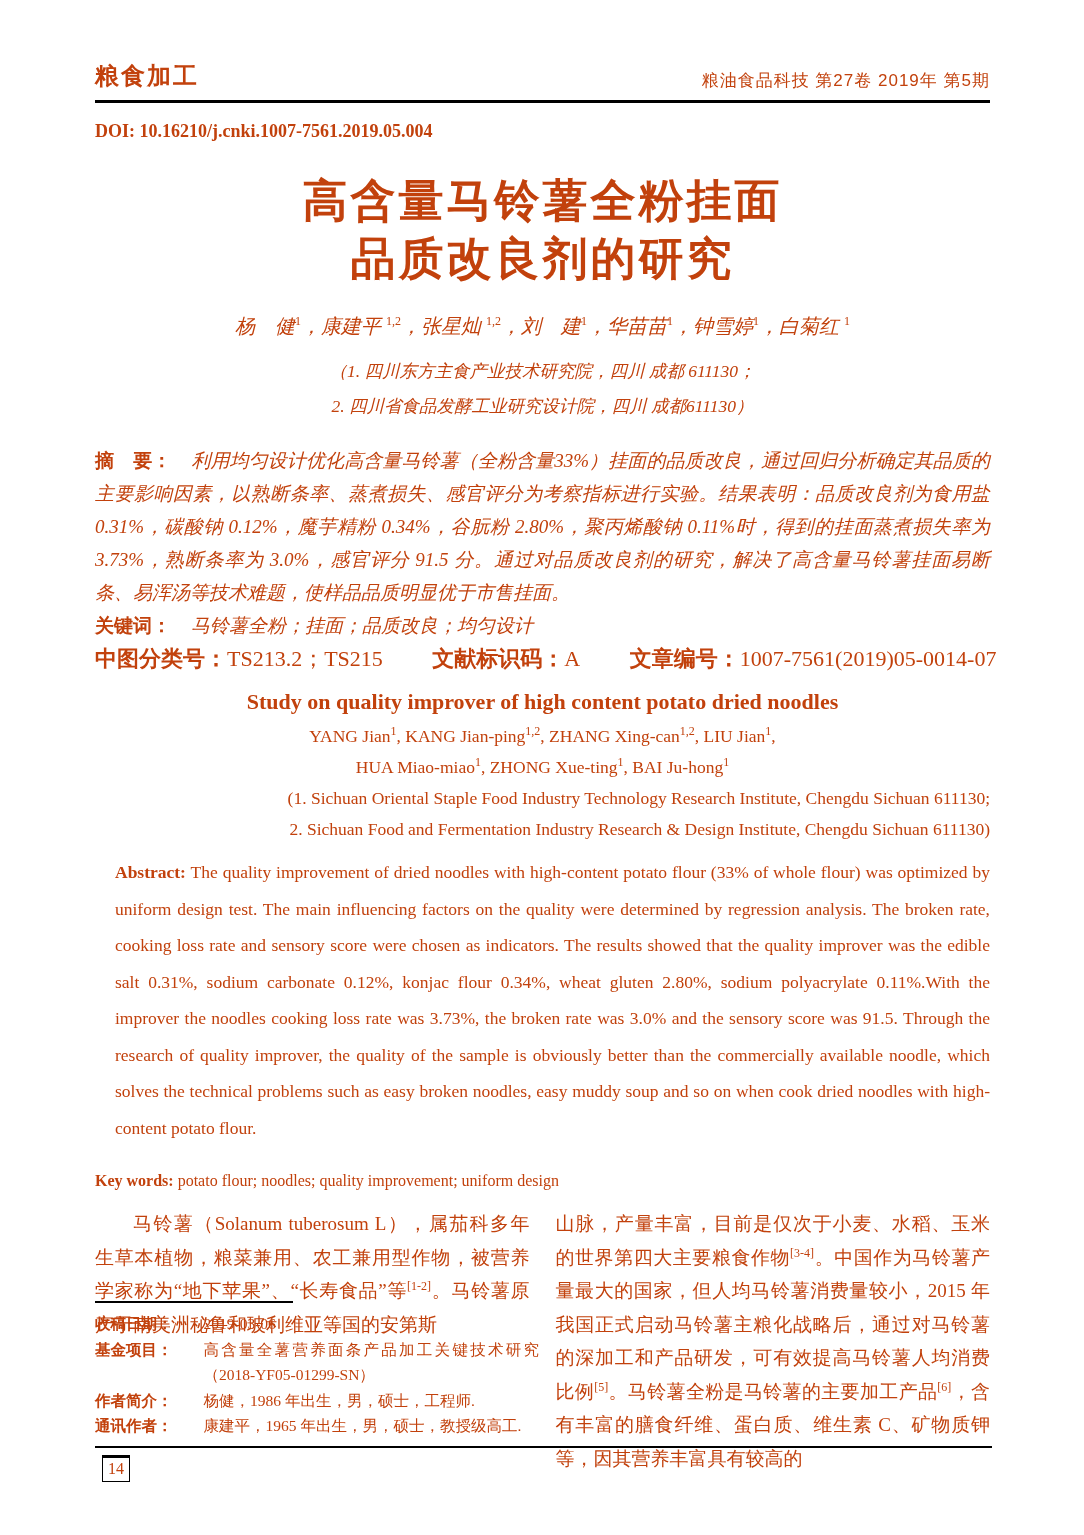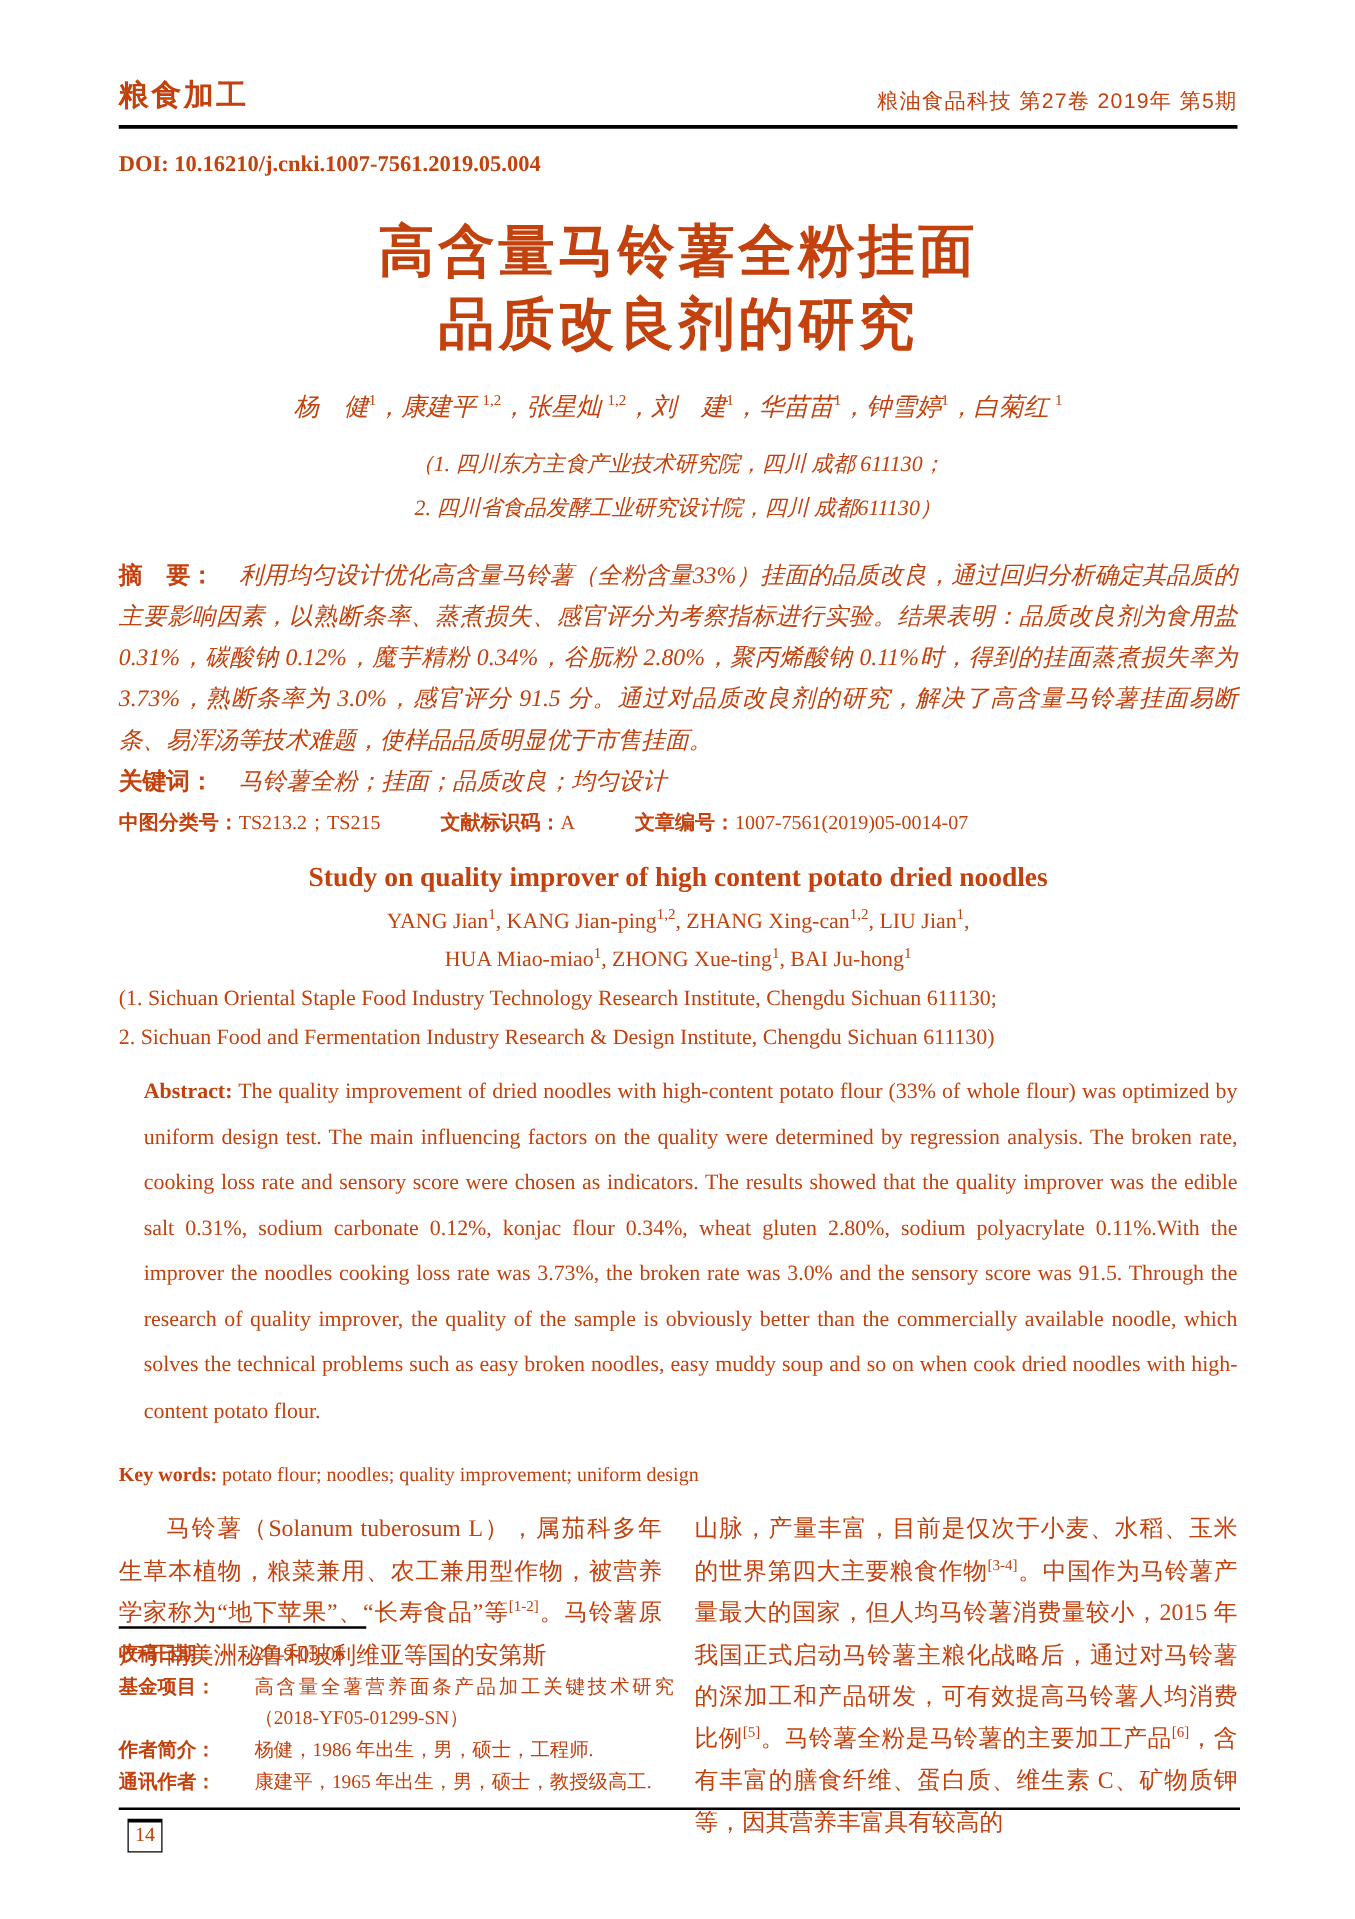--- a/index.html
+++ b/index.html
@@ -82,21 +82,21 @@
     font-family: "Liberation Sans", "DejaVu Sans", sans-serif;
     font-weight: bold;
     font-style: normal;
   }
   .kaiti { font-style: italic; margin-left: 20px; }
   .keywords-cn {
     font-size: 19px;
     line-height: 33px;
   }
   .clc-line {
-    font-size: 16px;
+    font-size: 22px;
     line-height: 33px;
     white-space: nowrap;
   }
   .clc-group { margin-right: 44px; }
   .clc-group:last-child { margin-right: 0; }
   .clc-value { font-family: "Liberation Serif", "DejaVu Serif", serif; }
   
   .title-en {
     margin-top: 12px;
     text-align: center;
@@ -104,21 +104,21 @@
     font-size: 22px;
     line-height: 30px;
   }
   .authors-en {
     text-align: center;
     font-size: 17.5px;
     line-height: 31px;
   }
   .authors-en.first { margin-top: 4px; }
   .affil-en {
-    text-align: left;
+    text-align: right;
     font-size: 17.5px;
     line-height: 31px;
   }
   .abstract-en {
     margin-top: 9px;
     font-size: 17.5px;
     line-height: 36.5px;
     text-align: justify;
     margin-left: 20px;
   }

